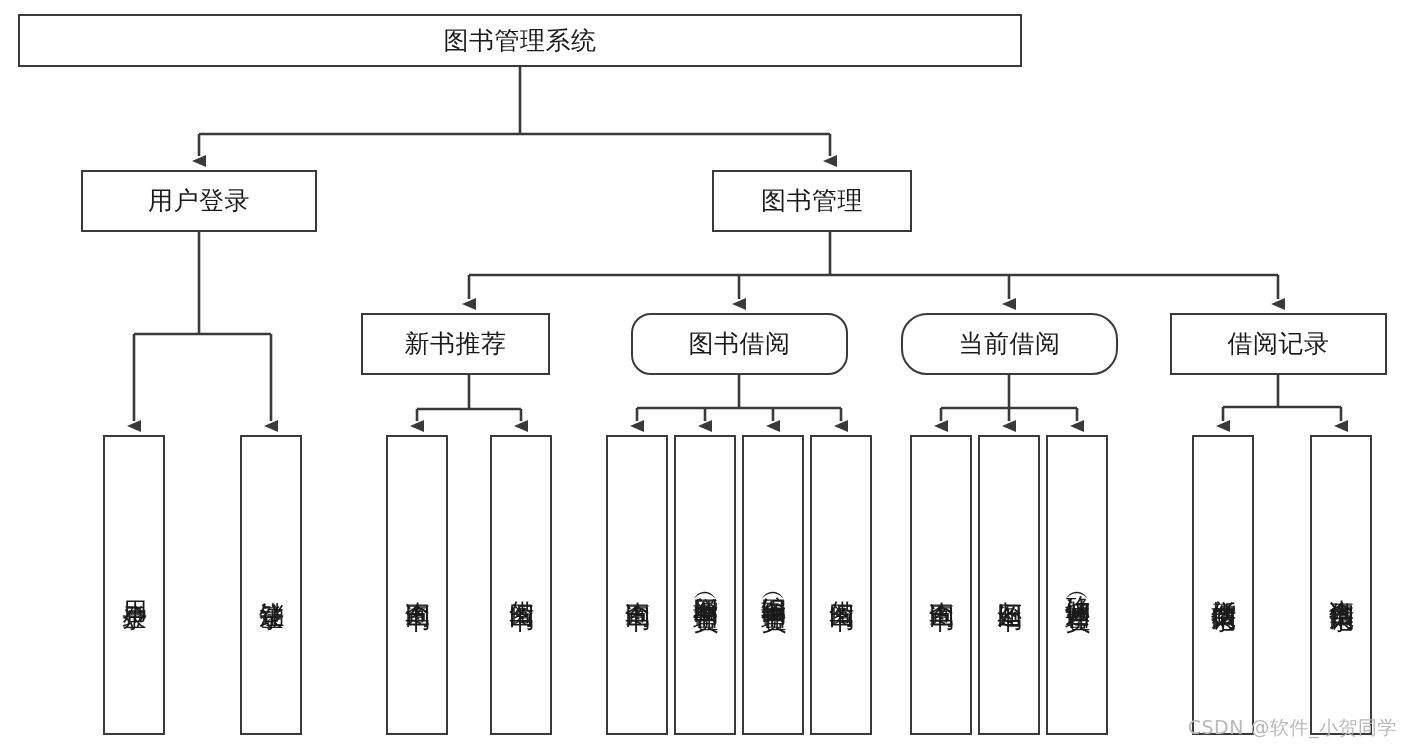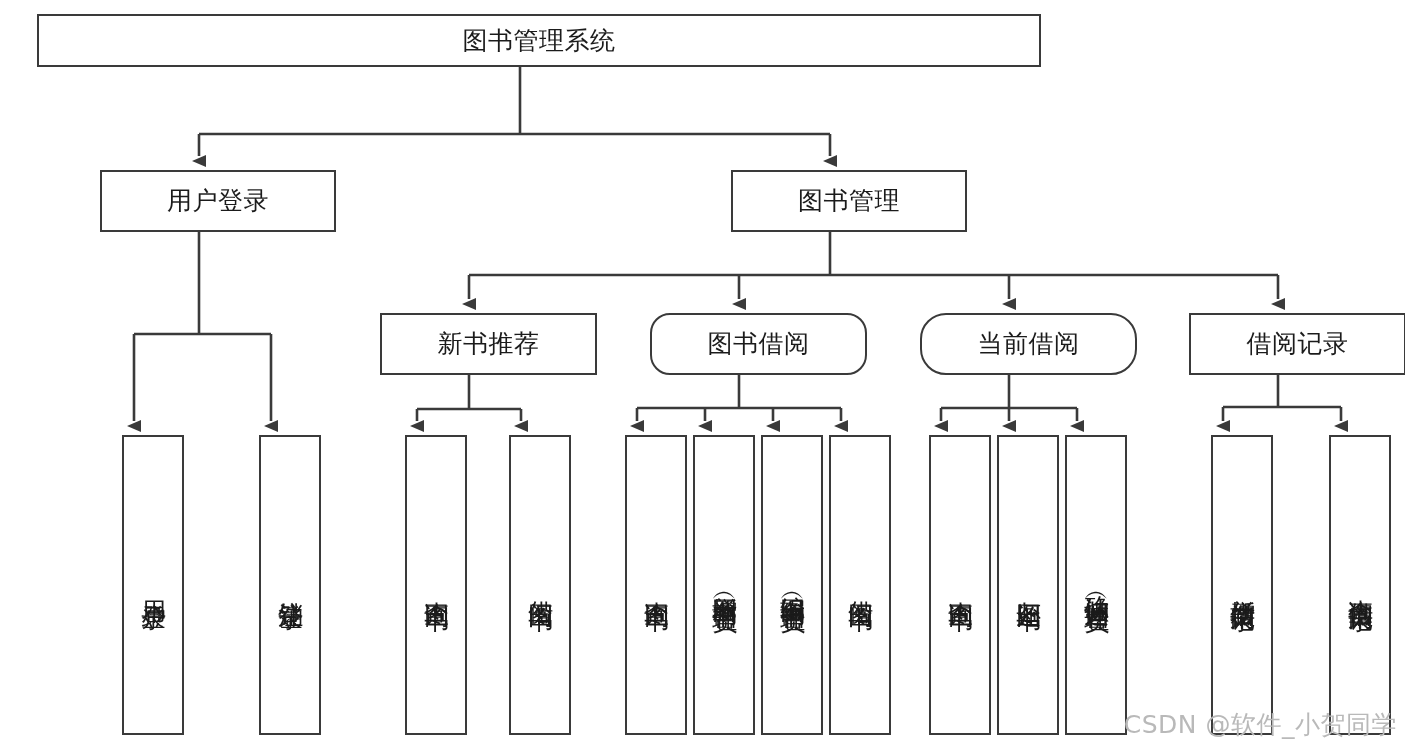--- a/index.html
+++ b/index.html
@@ -27,21 +27,20 @@
   }
   .node {
     position: absolute;
     box-sizing: border-box;
     border: 2.5px solid #3a3a3a;
     background: #ffffff;
     display: flex;
     align-items: center;
     justify-content: center;
     color: #1b1b1b;
-    margin-left: 19px;
   }
   .node .label {
     font-size: 25px;
     line-height: 1.18;
     letter-spacing: 0.5px;
     white-space: nowrap;
   }
   .node.vertical {
     align-items: center;
     justify-content: center;
@@ -52,21 +51,21 @@
     font-size: 25px;
     line-height: 1.30;
     letter-spacing: 2px;
     white-space: nowrap;
     text-align: center;
   }
   .watermark {
     position: absolute;
     right: 8px;
     bottom: 6px;
-    font-size: 25px;
+    font-size: 19px;
     color: #b9b9b9;
     letter-spacing: 0.5px;
     white-space: nowrap;
     user-select: none;
     margin-left: 16px;
   }
 </style>
 </head>
 <body>
 
@@ -123,25 +122,25 @@
   </svg>
 
   <div class="node" style="left:18px; top:14px; width:1004px; height:53px;">
     <span class="label">图书管理系统</span>
   </div>
 
   <div class="node" style="left:81px; top:170px; width:236px; height:62px;">
     <span class="label">用户登录</span>
   </div>
 
-  <div class="node" style="left:712px; top:170px; width:236px; height:62px;">
+  <div class="node" style="left:712px; top:170px; width:200px; height:62px;">
     <span class="label">图书管理</span>
   </div>
 
-  <div class="node" style="left:361px; top:313px; width:217px; height:62px;">
+  <div class="node" style="left:361px; top:313px; width:189px; height:62px;">
     <span class="label">新书推荐</span>
   </div>
 
   <div class="node" style="left:631px; top:313px; width:217px; height:62px;border-radius:20px;">
     <span class="label">图书借阅</span>
   </div>
 
   <div class="node" style="left:901px; top:313px; width:217px; height:62px;border-radius:26px;">
     <span class="label">当前借阅</span>
   </div>

